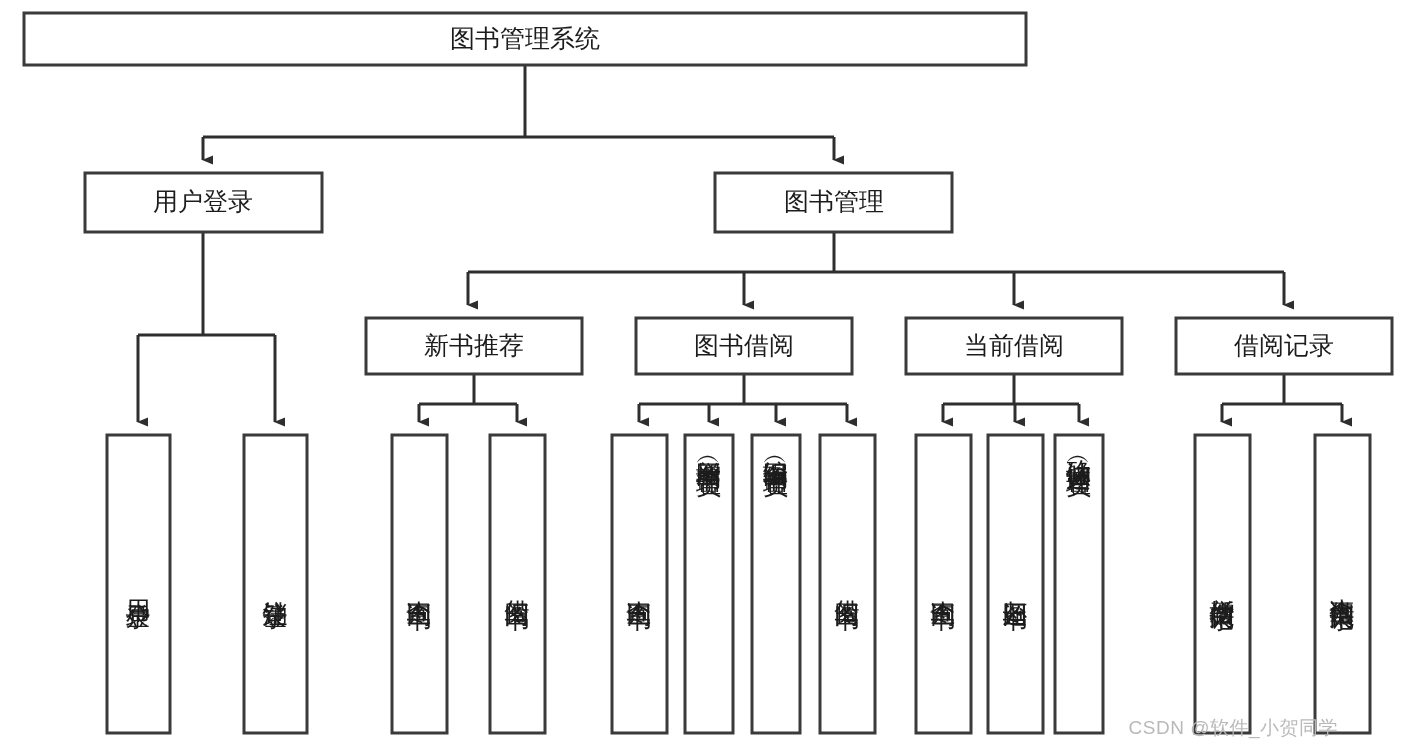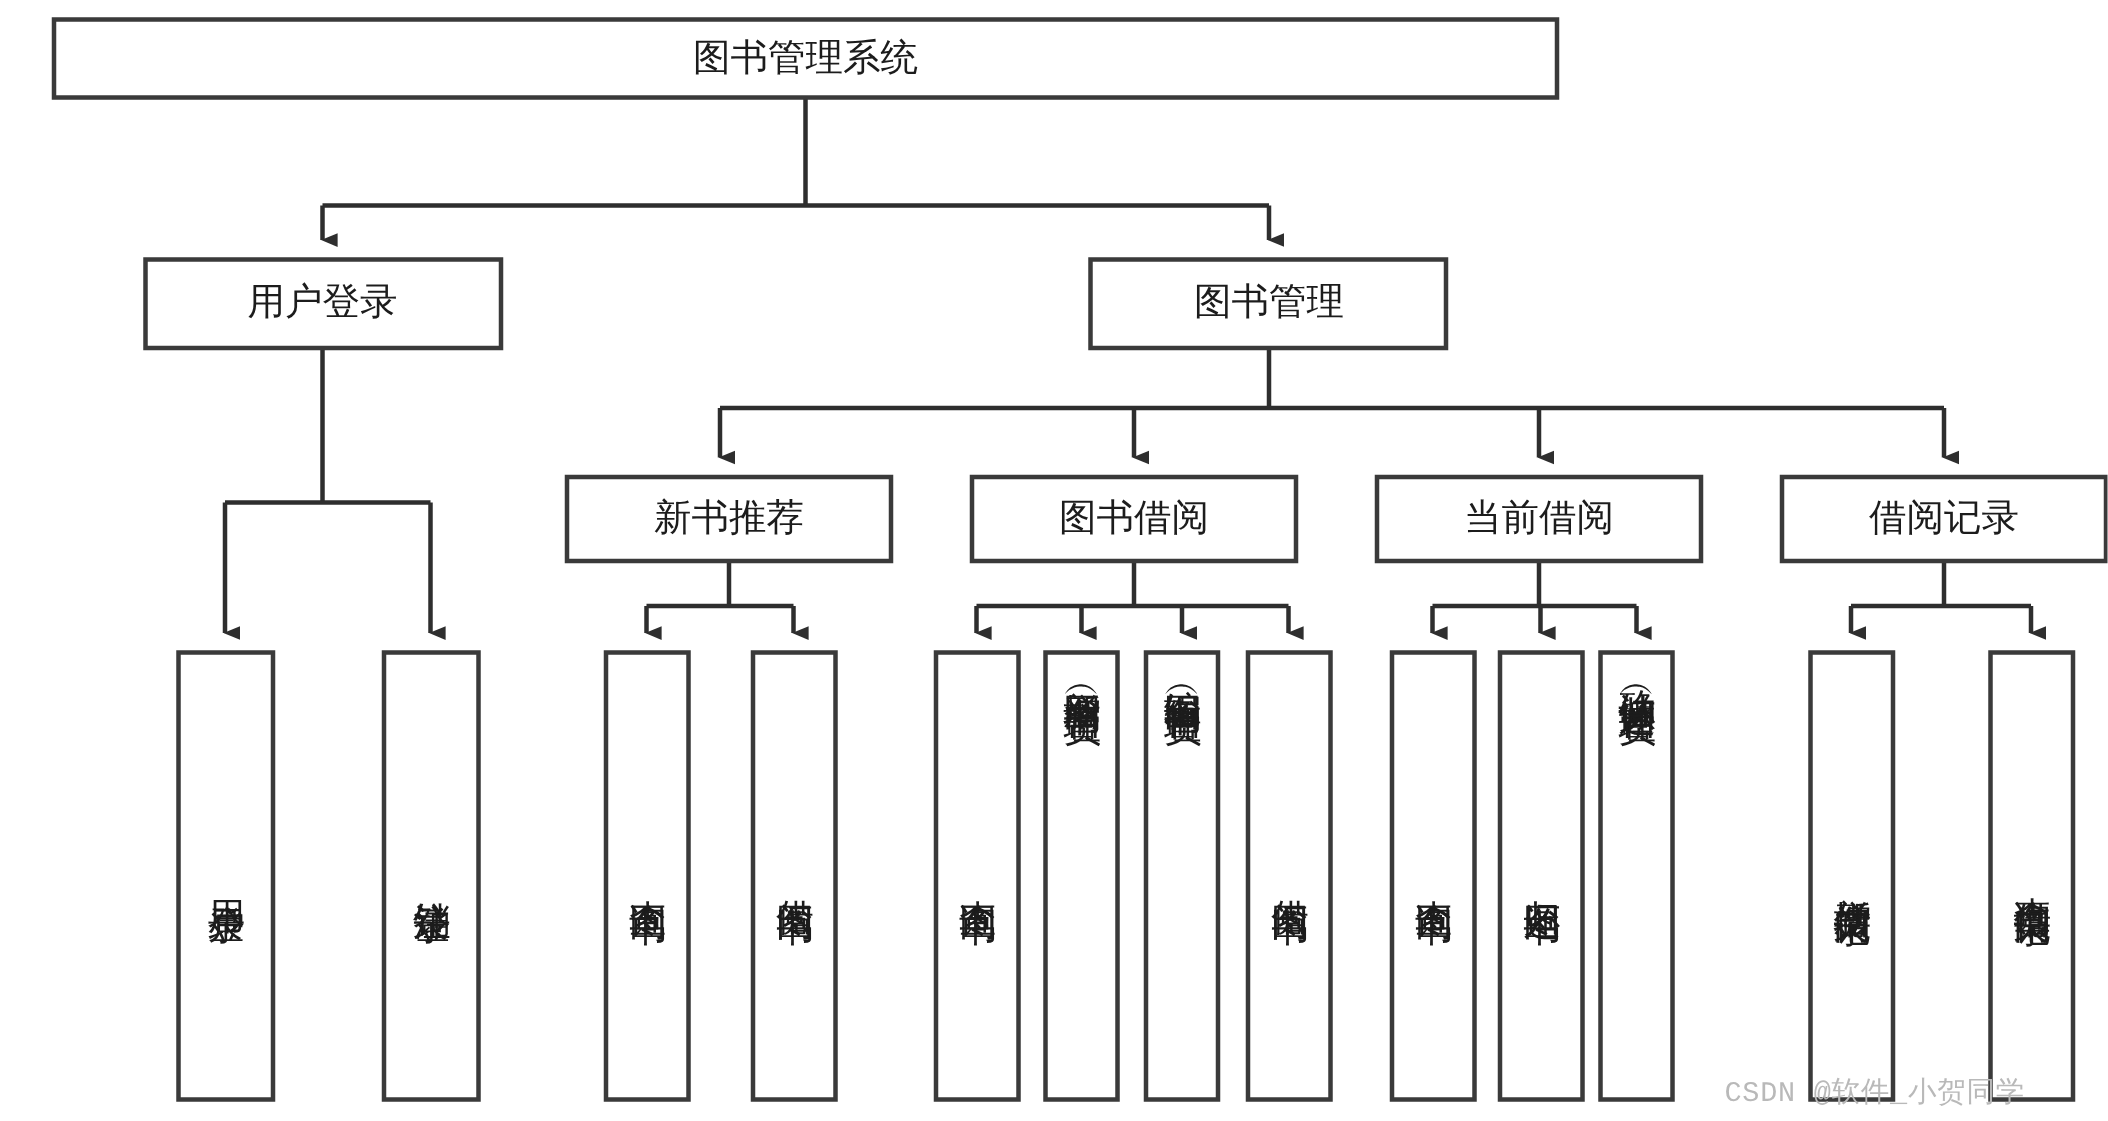--- a/index.html
+++ b/index.html
@@ -9,21 +9,21 @@
   }
   body {
     width: 1405px;
     height: 747px;
     font-family: "Liberation Sans", "DejaVu Sans", sans-serif;
     overflow: hidden;
     position: relative;
   }
   #diagram-root {
     position: absolute;
-    left: 16px; top: 0;
+    left: 4px; top: 0;
     width: 1344px;
     height: 747px;
   }
   svg.flow {
     display: block;
     width: 1405px;
     height: 747px;
   }
   .node-rect {
     fill: #ffffff;
@@ -43,21 +43,21 @@
     font-family: "Liberation Sans", "DejaVu Sans", sans-serif;
     font-size: 25px;
     fill: #1c1c1c;
     text-anchor: middle;
     dominant-baseline: middle;
   }
   .watermark {
     position: absolute;
     right: 10px;
     bottom: 6px;
-    font-family: Liberation Mono, monospace;
+    font-family: Liberation Sans, sans-serif;
     font-size: 19px;
     color: #b9b9b9;
     letter-spacing: 0.5px;
     white-space: nowrap;
   }
   .vlabel-wrap {
     position: absolute;
     display: flex;
     align-items: center;
     justify-content: center;

